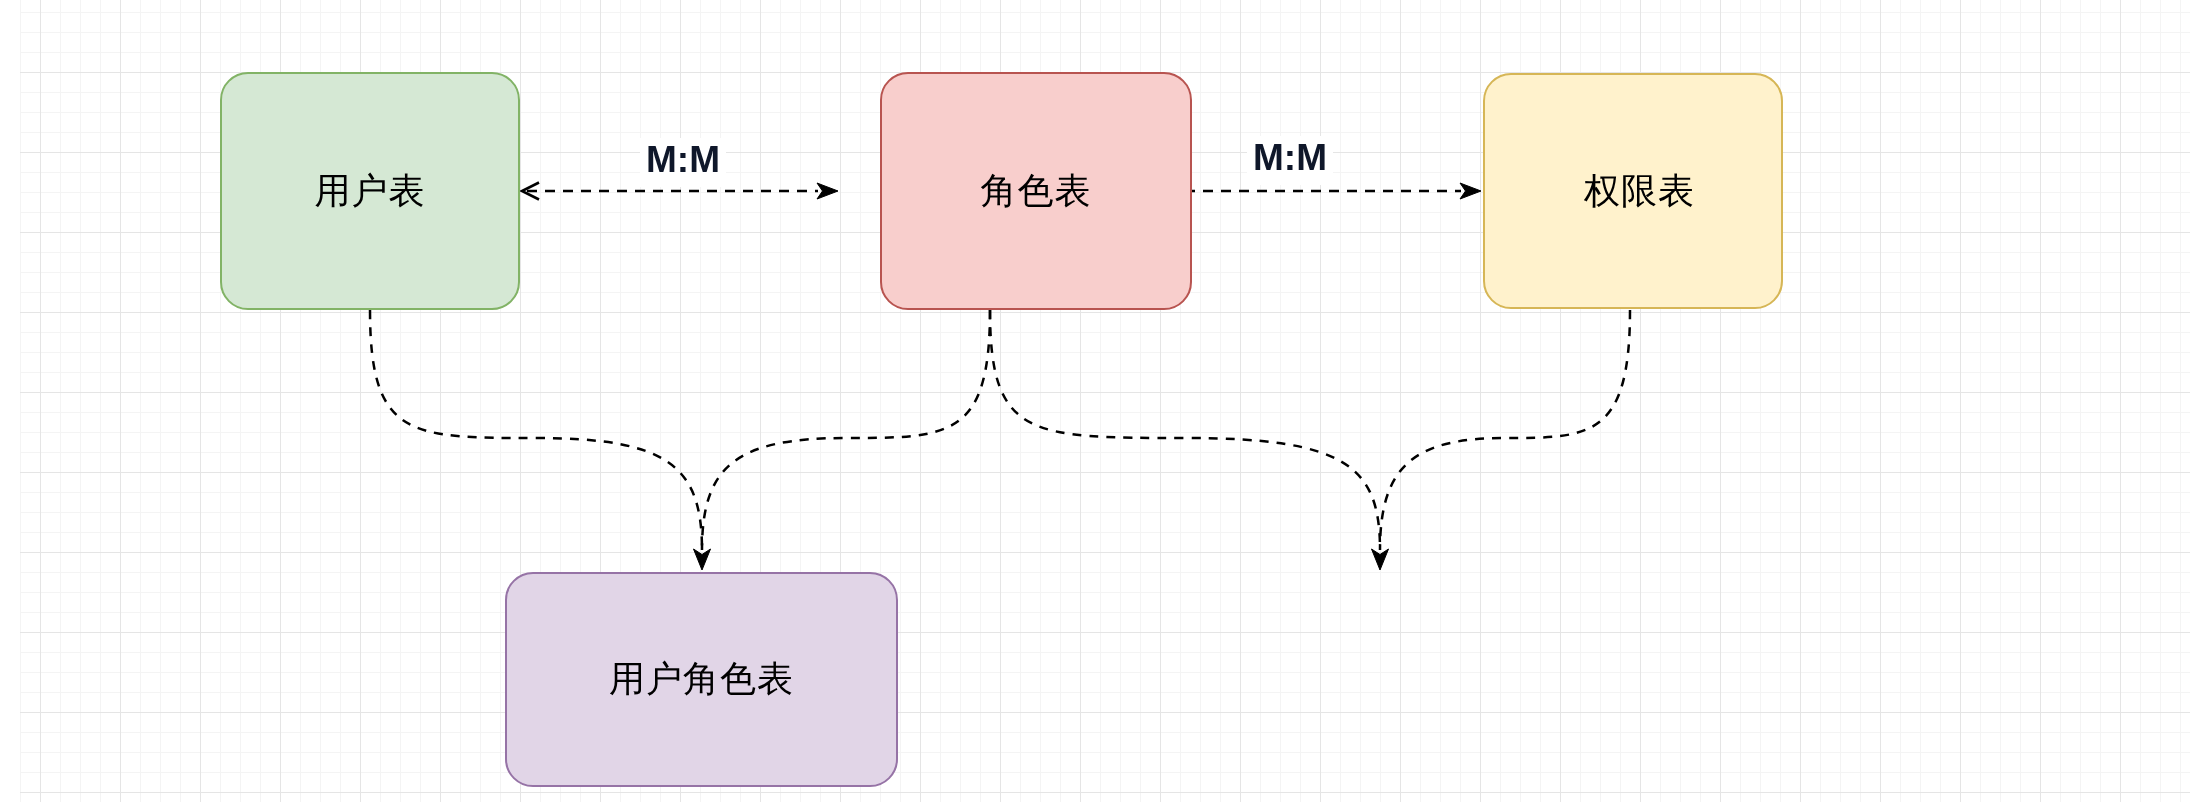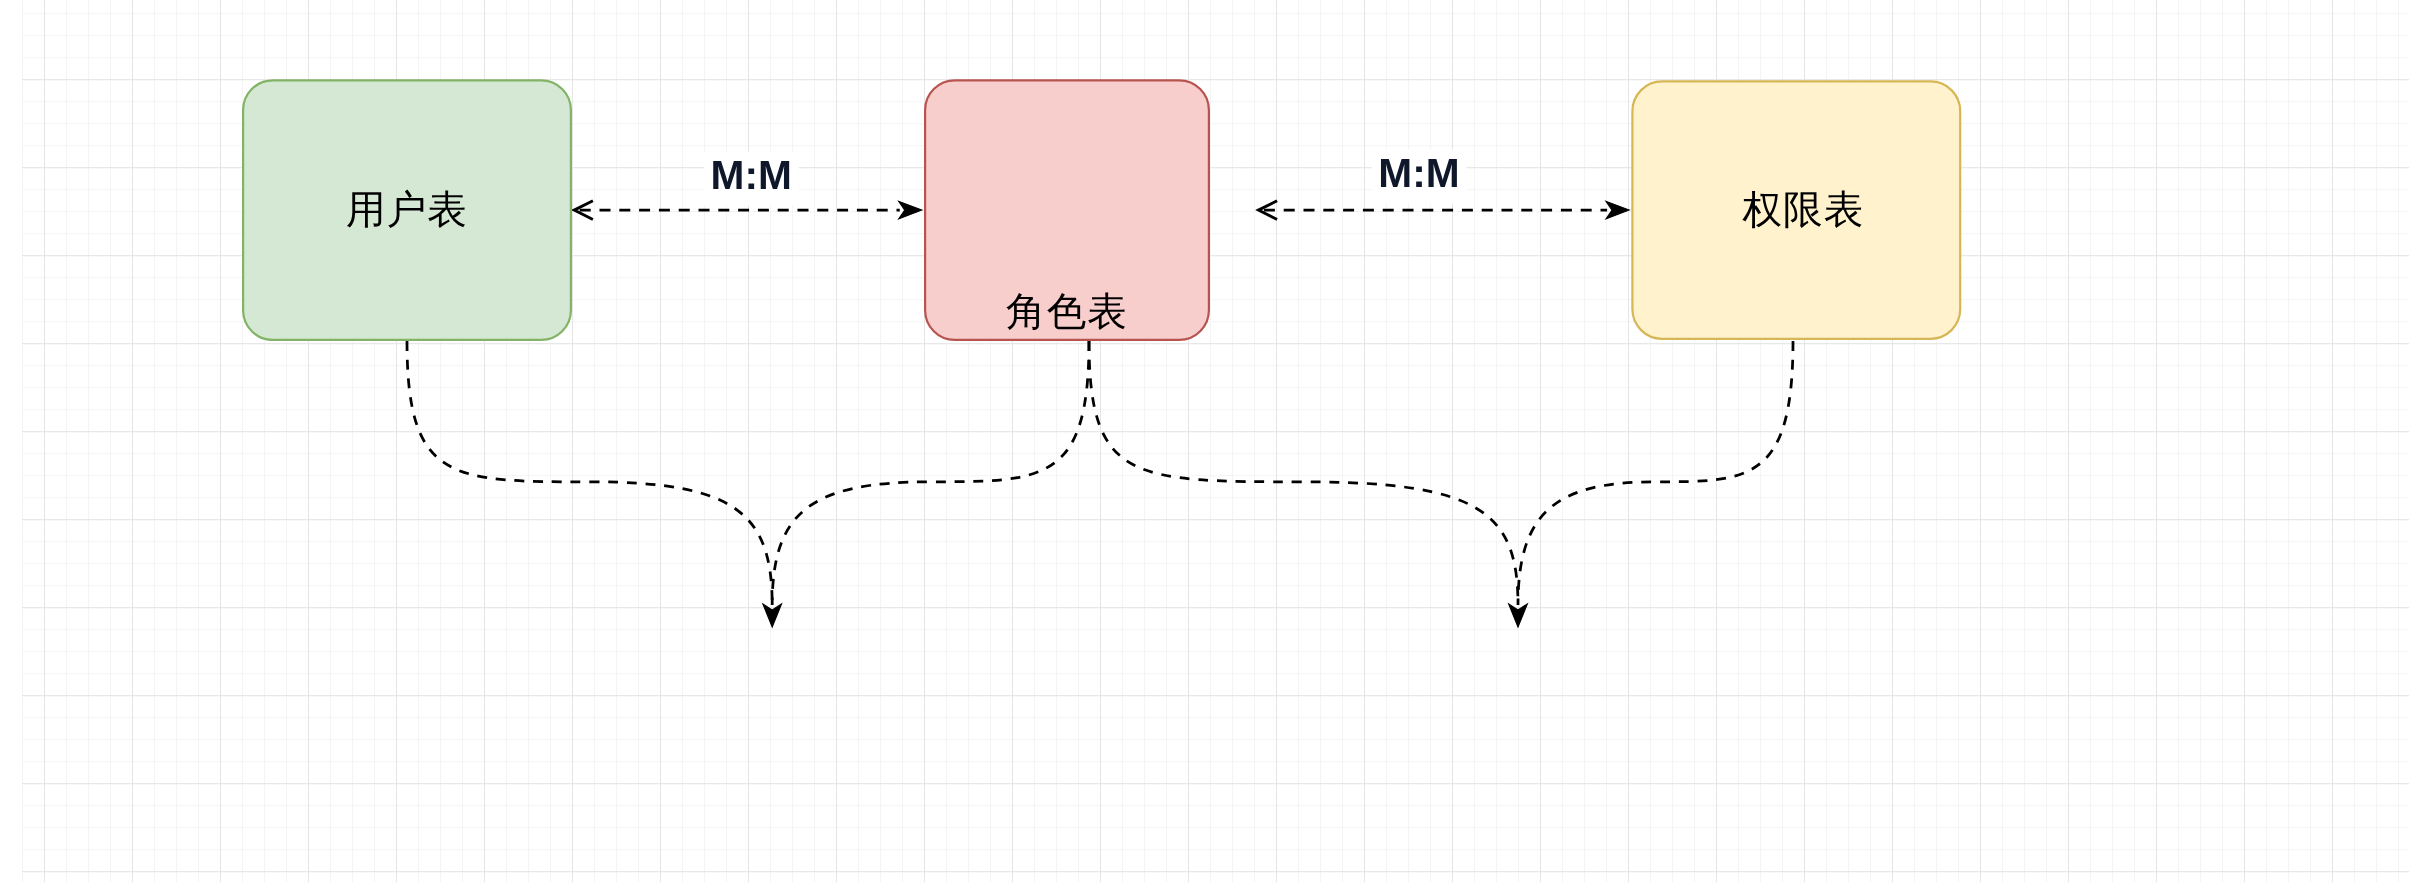--- a/index.html
+++ b/index.html
@@ -36,21 +36,21 @@
     border-radius: 28px;
     border: 2px solid #000;
     display: flex;
     align-items: center;
     justify-content: center;
     font-size: 36px;
     color: #000000;
     letter-spacing: 1px;
   }
   .node-user       { left: 200px;  top: 72px;  width: 300px; height: 238px; background: #d5e8d4; border-color: #82b366; }
-  .node-role       { left: 820px;  top: 72px;  width: 260px; height: 238px; background: #f8cecc; border-color: #b85450; align-items: flex-end; }
+  .node-role       { left: 860px;  top: 72px;  width: 312px; height: 238px; background: #f8cecc; border-color: #b85450; }
   .node-permission { left: 1463px; top: 73px;  width: 300px; height: 236px; background: #fff2cc; border-color: #d6b656; padding-left: 13px; }
   .node-user-role  { left: 485px;  top: 572px; width: 393px; height: 215px; background: #e1d5e7; border-color: #9673a6; }
   .node-role-perm  { left: 1162px; top: 572px; width: 396px; height: 215px; background: #e1d5e7; border-color: #9673a6; }
   .edge-label {
     position: absolute;
     transform: translateX(-50%);
     background: #ffffff;
     padding: 1px 6px 6px 6px;
     font-size: 37px;
     font-weight: bold;
@@ -103,18 +103,21 @@
   </div>
 
   <div class="node node-role">
     <span>角色表</span>
   </div>
 
   <div class="node node-permission">
     <span>权限表</span>
   </div>
 
+  <div class="node node-user-role">
+    <span>用户角色表</span>
+  </div>
 
 
   <div class="edge-label edge-label-1">M:M</div>
   <div class="edge-label edge-label-2">M:M</div>
 
 </div>
 
 </body></html>

